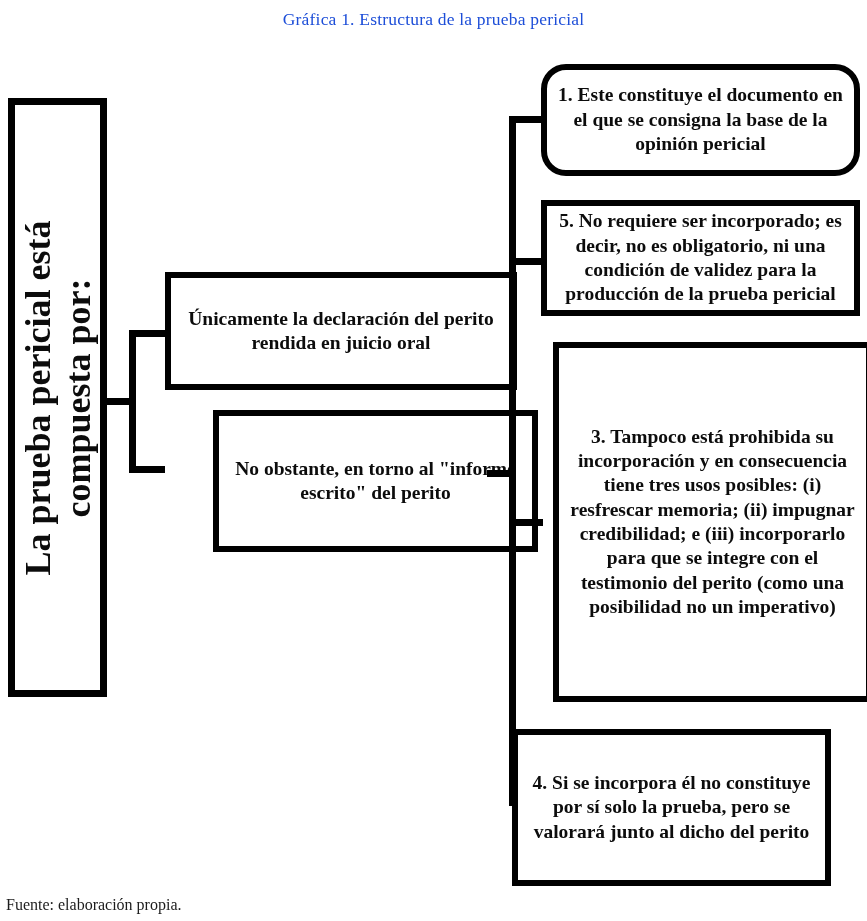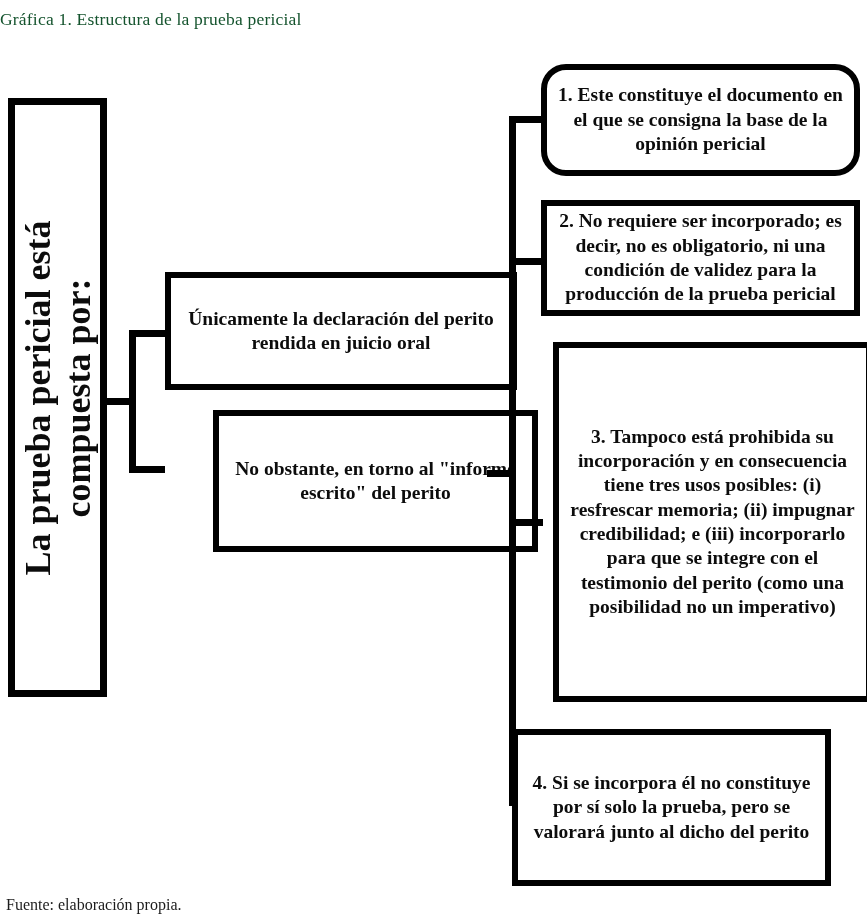--- a/index.html
+++ b/index.html
@@ -8,23 +8,24 @@
     width: 867px;
     height: 921px;
     background: #ffffff;
     font-family: "Liberation Serif", serif;
     color: #111111;
     overflow: hidden;
   }
   .title {
     position: absolute;
     top: 9px; left: 0; width: 100%;
+    text-align: center;
     font-size: 17.5px;
     letter-spacing: 0.2px;
-    color: #14532d;
+    color: #1d4ed8;
   }
   .box {
     position: absolute;
     box-sizing: border-box;
     border: 6px solid #000000;
     background: #ffffff;
     display: flex;
     align-items: center;
     justify-content: center;
     text-align: center;
@@ -107,21 +108,21 @@
   <div class="conn trunk-2"></div>
   <div class="conn stub-1"></div>
   <div class="conn stub-2"></div>
   <div class="conn stub-3"></div>
   <div class="conn stub-4"></div>
 
   <div class="box right-box-1">
     <span class="node-label">1. Este constituye el documento en el que se consigna la base de la opinión pericial</span>
   </div>
   <div class="box right-box-2">
-    <span class="node-label">2. No requiere ser incorporado; es decir, no es obligatorio, ni una condición de validez para la producción de la prueba pericial</span>
+    <span class="node-label">5. No requiere ser incorporado; es decir, no es obligatorio, ni una condición de validez para la producción de la prueba pericial</span>
   </div>
   <div class="box right-box-3">
     <span class="node-label">3. Tampoco está prohibida su incorporación y en consecuencia tiene tres usos posibles: (i) resfrescar memoria; (ii) impugnar credibilidad; e (iii) incorporarlo para que se integre con el testimonio del perito (como una posibilidad no un imperativo)</span>
   </div>
   <div class="box right-box-4">
     <span class="node-label">4. Si se incorpora él no constituye por sí solo la prueba, pero se valorará junto al dicho del perito</span>
   </div>
 
   <div class="footer">Fuente: elaboración propia.</div>
 

